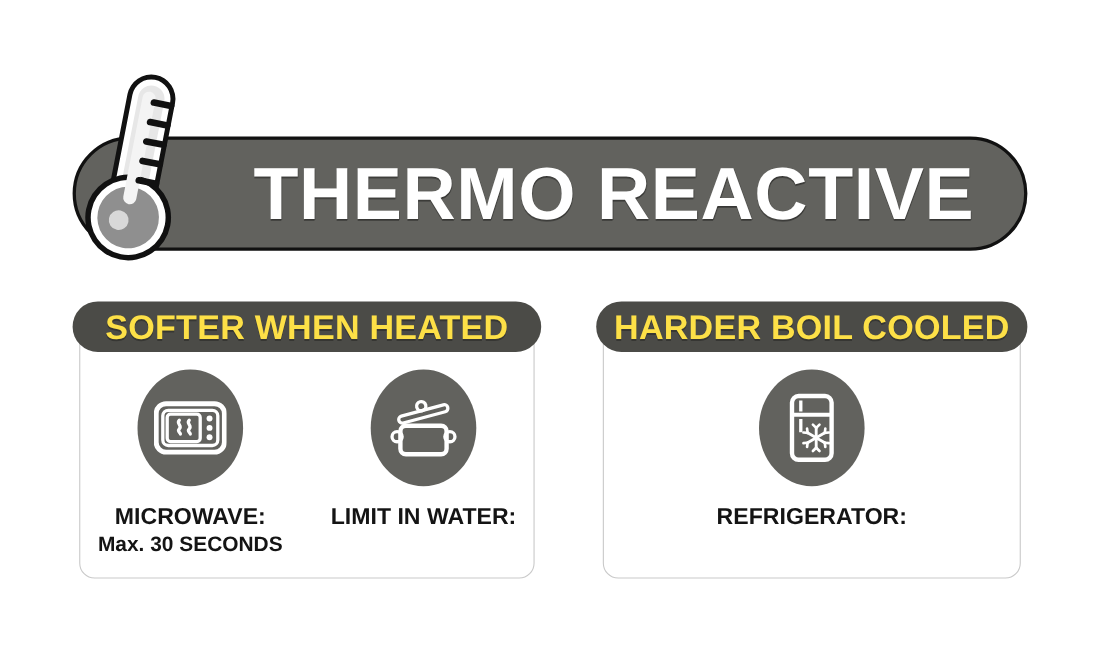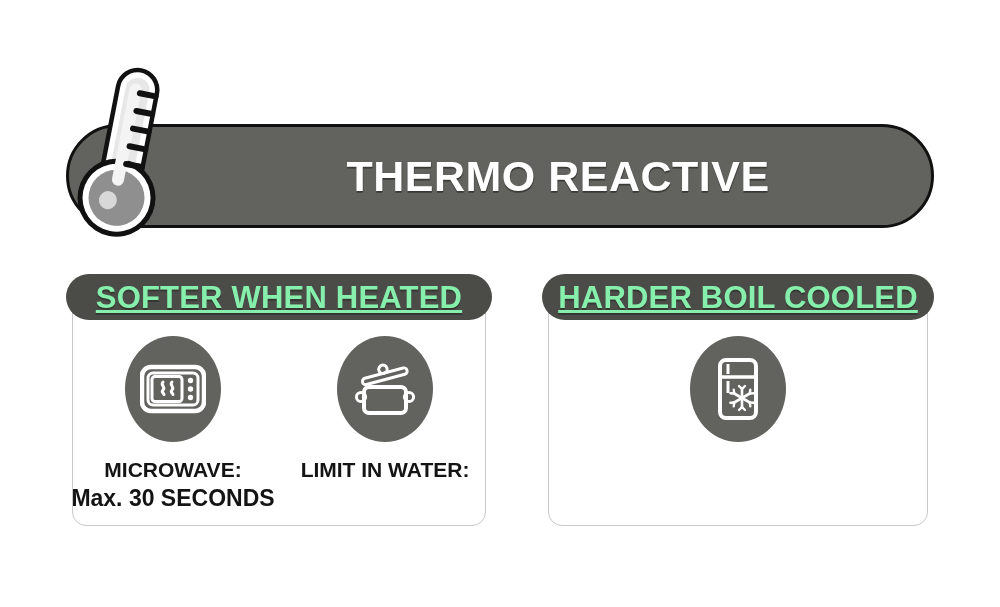--- a/index.html
+++ b/index.html
@@ -46,21 +46,21 @@
     position: absolute;
     left: 0;
     top: 0;
     width: 868px;
     height: 104px;
     display: flex;
     align-items: center;
     justify-content: center;
     padding-left: 116px;
     box-sizing: border-box;
-    font-size: 43px;
+    font-size: 67px;
     line-height: 1;
     font-weight: 700;
     letter-spacing: 0.5px;
     color: #ffffff;
     white-space: nowrap;
     text-shadow: 0 2px 0 rgba(0,0,0,0.30), 1px 1px 0 rgba(0,0,0,0.18);
     font-family: "Liberation Sans", sans-serif;
   }
 
   
@@ -110,24 +110,23 @@
     display: flex;
     align-items: center;
     justify-content: center;
     z-index: 4;
   }
   .panel-header-text {
     font-size: 31px;
     line-height: 1;
     font-weight: 700;
     letter-spacing: 0.2px;
-    color: #86efac;
+    color: #fde047;
     white-space: nowrap;
     text-shadow: 0 2px 0 rgba(0,0,0,0.28);
-    text-decoration: underline;
   }
 
   .panel-body {
     position: absolute;
     left: 6px;
     right: 6px;
     top: 46px;
     bottom: 0;
     z-index: 3;
     display: flex;
@@ -159,21 +158,21 @@
   }
   .item-label {
     font-size: 21px;
     font-weight: 700;
     line-height: 1.12;
     color: #141414;
     text-align: center;
     white-space: nowrap;
   }
   .item-sub {
-    font-size: 23px;
+    font-size: 19px;
     font-weight: 700;
     line-height: 1.15;
     color: #141414;
     text-align: center;
     white-space: nowrap;
     margin-top: 3px;
   }
 </style>
 </head>
 <body>
@@ -305,20 +304,21 @@
                     <line x1="7.8" y1="4.5" x2="11.6" y2="4.8"></line>
                     <line x1="7.8" y1="4.5" x2="8.3" y2="8.4"></line>
                     <line x1="-7.8" y1="4.5" x2="-11.6" y2="4.8"></line>
                     <line x1="-7.8" y1="4.5" x2="-8.3" y2="8.4"></line>
                     <line x1="7.8" y1="-4.5" x2="11.6" y2="-4.8"></line>
                     <line x1="7.8" y1="-4.5" x2="8.3" y2="-8.4"></line>
                   </g>
                 </g>
               </svg>
             </div>
+            <div class="item-label">REFRIGERATOR:</div>
           </div>
 
         </div>
       </div>
     </div>
 
   </div>
 </div>
 
 </body></html>

